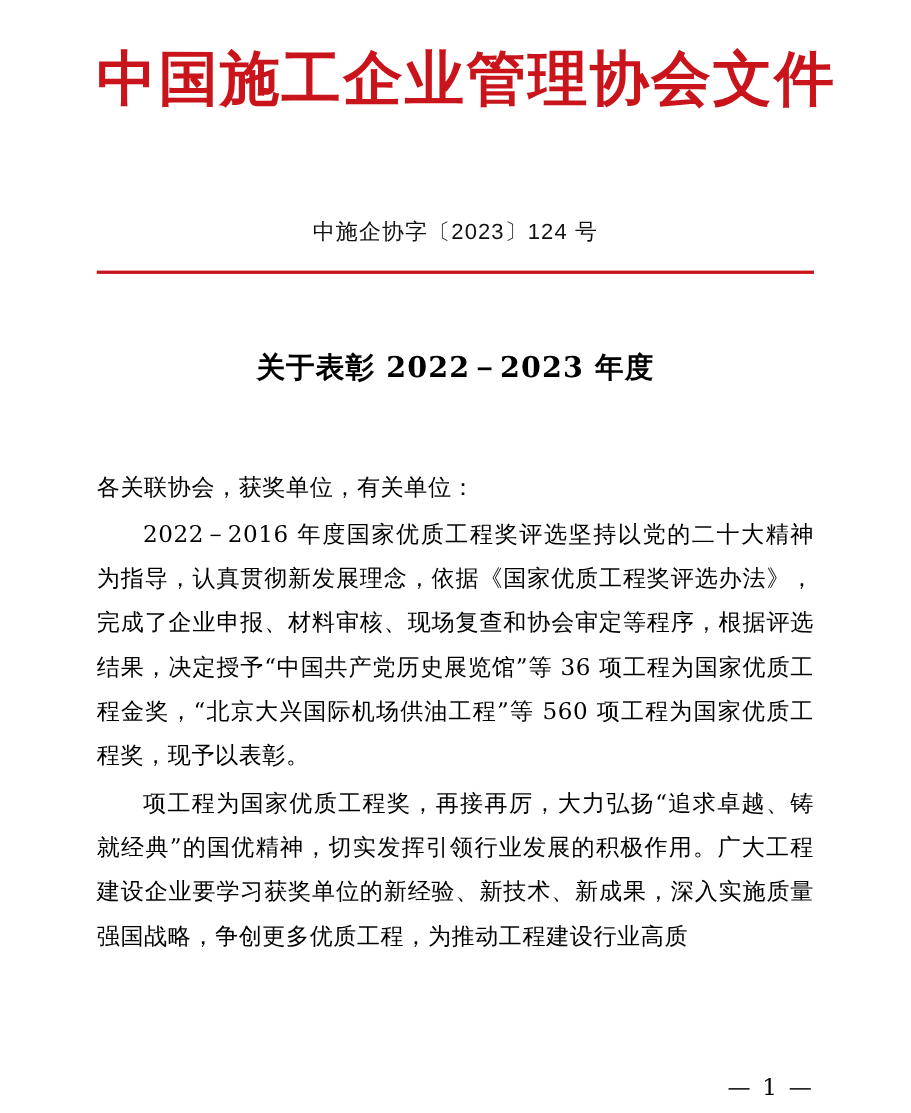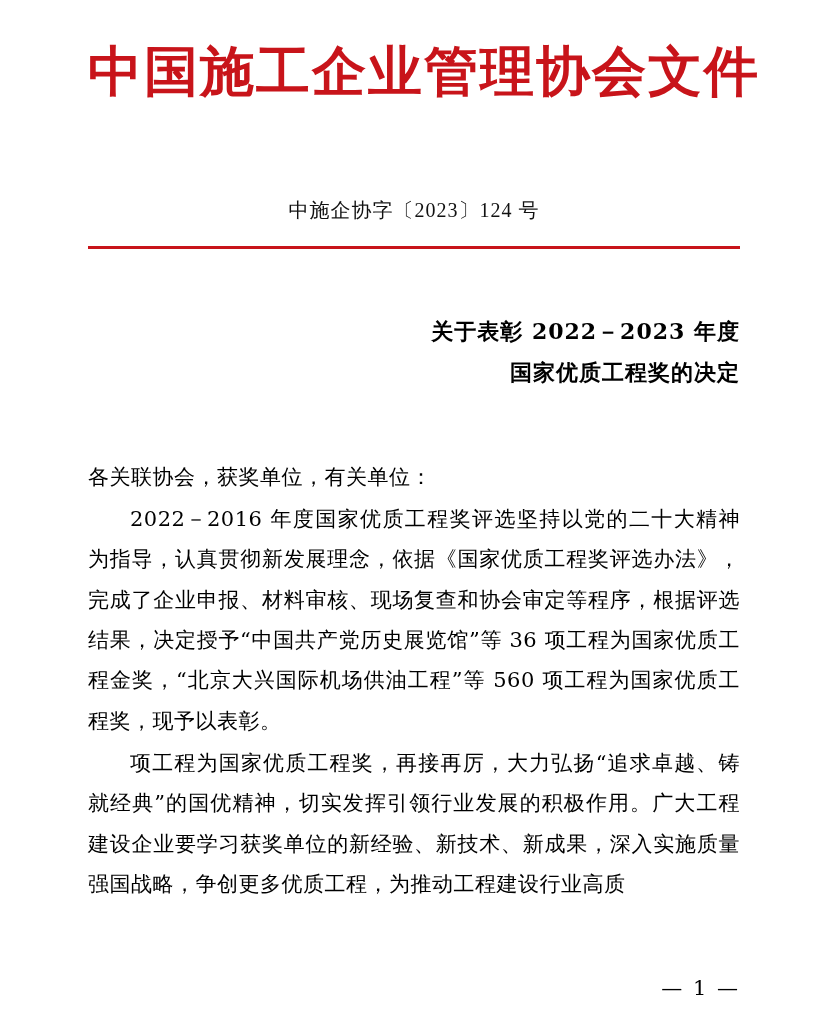--- a/index.html
+++ b/index.html
@@ -33,32 +33,32 @@
     line-height: 1.1;
     padding-top: 42px;
     white-space: nowrap;
   }
   .doc-number {
     text-align: center;
     font-size: 20px;
     color: #111;
     margin-top: 96px;
     letter-spacing: 1px;
-    font-family: Liberation Serif, serif;
+    font-family: Liberation Sans, sans-serif;
   }
   .red-rule {
     margin-top: 22px;
     height: 3px;
     background: #c8141a;
     width: 100%;
   }
   .doc-title {
-    text-align: right;
+    text-align: center;
     font-weight: bold;
-    font-size: 22px;
+    font-size: 26px;
     line-height: 1.85;
     margin-top: 62px;
     letter-spacing: 1px;
   }
   .doc-title .line {
     display: block;
   }
   .body-text {
     margin-top: 64px;
     font-size: 21px;
@@ -86,21 +86,20 @@
 <div class="page">
 
   <div class="doc-header">中国施工企业管理协会文件</div>
 
   <div class="doc-number">中施企协字〔2023〕124 号</div>
 
   <div class="red-rule"></div>
 
   <div class="doc-title">
     <span class="line">关于表彰 2022－2023 年度</span>
-    <span class="line">国家优质工程奖的决定</span>
   </div>
 
   <div class="body-text">
     <p class="para">各关联协会，获奖单位，有关单位：</p>
     <p class="para indent">2022－2016 年度国家优质工程奖评选坚持以党的二十大精神为指导，认真贯彻新发展理念，依据《国家优质工程奖评选办法》，完成了企业申报、材料审核、现场复查和协会审定等程序，根据评选结果，决定授予“中国共产党历史展览馆”等 36 项工程为国家优质工程金奖，“北京大兴国际机场供油工程”等 560 项工程为国家优质工程奖，现予以表彰。</p>
     <p class="para indent">项工程为国家优质工程奖，再接再厉，大力弘扬“追求卓越、铸就经典”的国优精神，切实发挥引领行业发展的积极作用。广大工程建设企业要学习获奖单位的新经验、新技术、新成果，深入实施质量强国战略，争创更多优质工程，为推动工程建设行业高质</p>
   </div>
 
   <div class="page-number">— 1 —</div>
 

